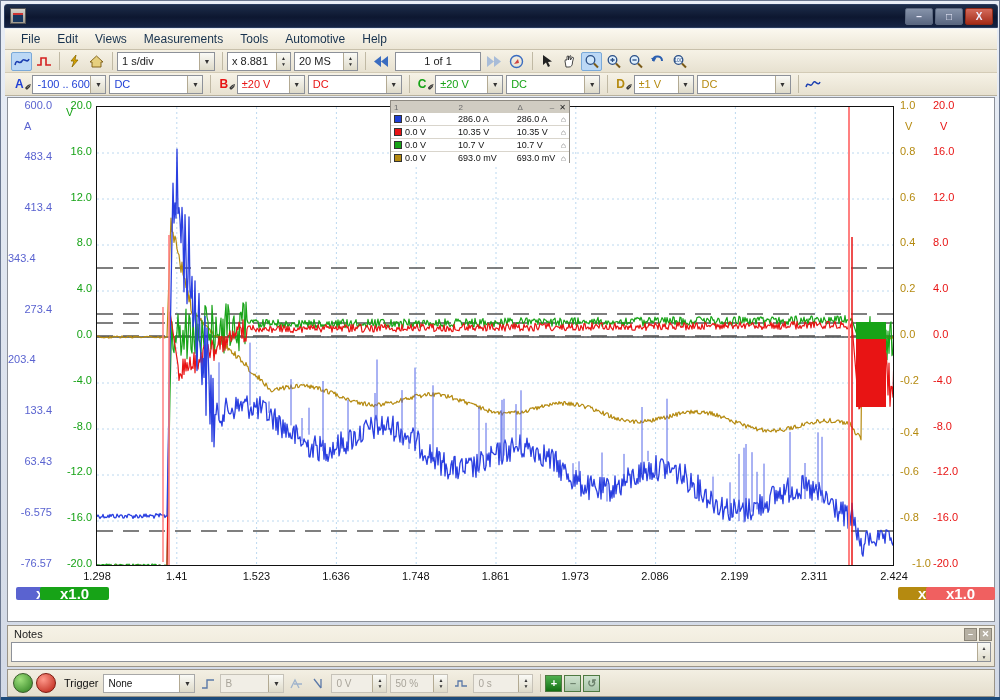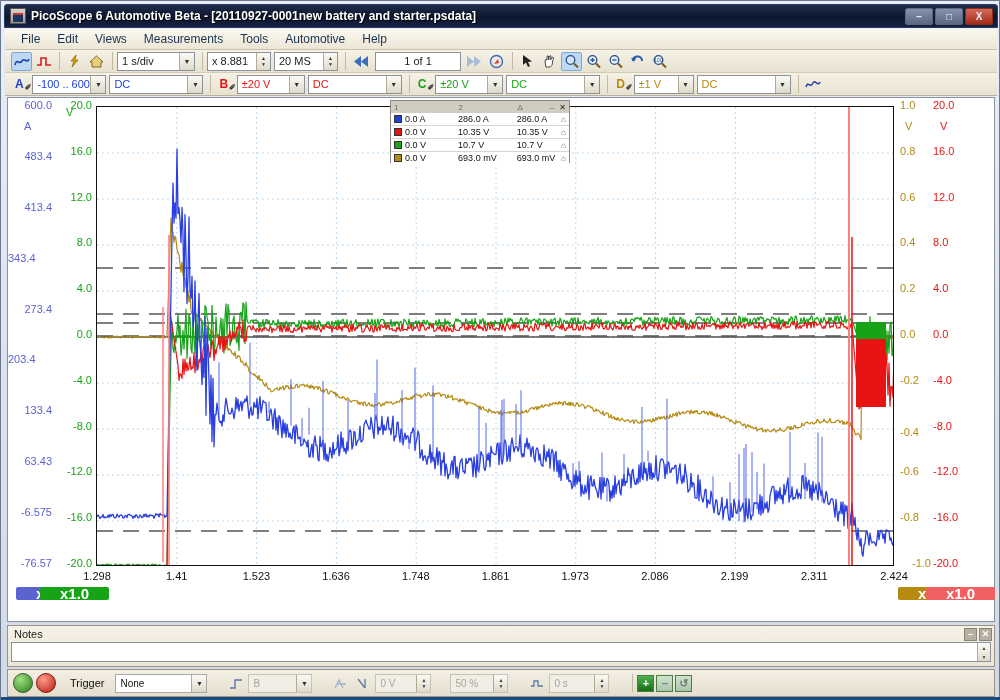--- a/index.html
+++ b/index.html
@@ -159,25 +159,25 @@
     position: absolute; left: 6px; top: 668px; width: 988px; height: 28px;
     background: linear-gradient(#f3efe3,#e4decd); border: 1px solid #9a9488;
     display: flex; align-items: center; padding-left: 5px;
   }
   .rbtn {
     width: 20px; height: 20px; border-radius: 50%; margin-right: 3px;
     border: 1px solid #3a5c2a;
   }
   .rbtn.go { background: radial-gradient(circle at 35% 30%, #9fe07c, #2a7d1e); }
   .rbtn.stop { background: radial-gradient(circle at 35% 30%, #ff9a8c, #b81d10); border-color: #7d1a10; }
-  .stxt { font-size: 11px; color: #111; margin: 0 11px; }
+  .stxt { font-size: 11px; color: #111; margin: 0 5px; }
   .sbox {
     height: 19px; border: 1px solid #a8a8a8; background: #fff;
     display: flex; align-items: center; font-size: 10px; color: #111;
-    padding-left: 4px; margin-right: 19px;
+    padding-left: 4px; margin-right: 3px;
   }
   .sbox.dim { background: #f1eee6; color: #a8a49a; border-color: #c6c2b8; }
   .sicon {
     width: 20px; height: 19px; margin-right: 2px;
     display: flex; align-items: center; justify-content: center;
     font-size: 11px; color: #4a6ea8;
   }
   .gbtn {
     width: 17px; height: 17px; margin-right: 2px; border: 1px solid #4f7a42;
     display:flex; align-items:center; justify-content:center;
@@ -187,21 +187,20 @@
     position: absolute; left: 0; top: 696px; width: 1000px; height: 4px; background: #1b4a7a;
   }
 </style>
 </head>
 <body>
 
 <div class="window">
 
   <div class="titlebar">
     <div class="app-icon"></div>
-    <span class="title-text">PicoScope 6 Automotive Beta - [20110927-0001new battery and starter.psdata]</span>
     <div class="wbtns">
       <div class="wbtn">–</div>
       <div class="wbtn">□</div>
       <div class="wbtn close">X</div>
     </div>
   </div>
 
   <div class="menubar">
     <span class="menuitem">File</span>
     <span class="menuitem">Edit</span>
@@ -230,21 +229,21 @@
             <path d="M9 1 L4 7 L7 7 L5 13 L11 6 L8 6 Z" fill="#d9a400" stroke="#8a6a00" stroke-width=".8"></path>
           </svg>
       </div>
       <div class="tbtn">
         <svg width="15" height="14" viewBox="0 0 15 14">
             <path d="M7.5 2 L14 8 L12 8 L12 13 L3 13 L3 8 L1 8 Z" fill="#e6cf7e" stroke="#7a5a10" stroke-width=".9"></path>
           </svg>
       </div>
     </div>
     <div class="tsep"></div>
-    <div class="combo" style="width:78px">
+    <div class="combo" style="width:98px">
       <span class="cval">1 s/div</span>
       <span class="arrowbox">▼</span>
     </div>
     <div class="tsep"></div>
     <div class="combo" style="width:64px">
       <span class="cval">x 8.881</span>
       <span class="spinbox">
           <span>▲</span>
           <span>▼</span>
         </span>

